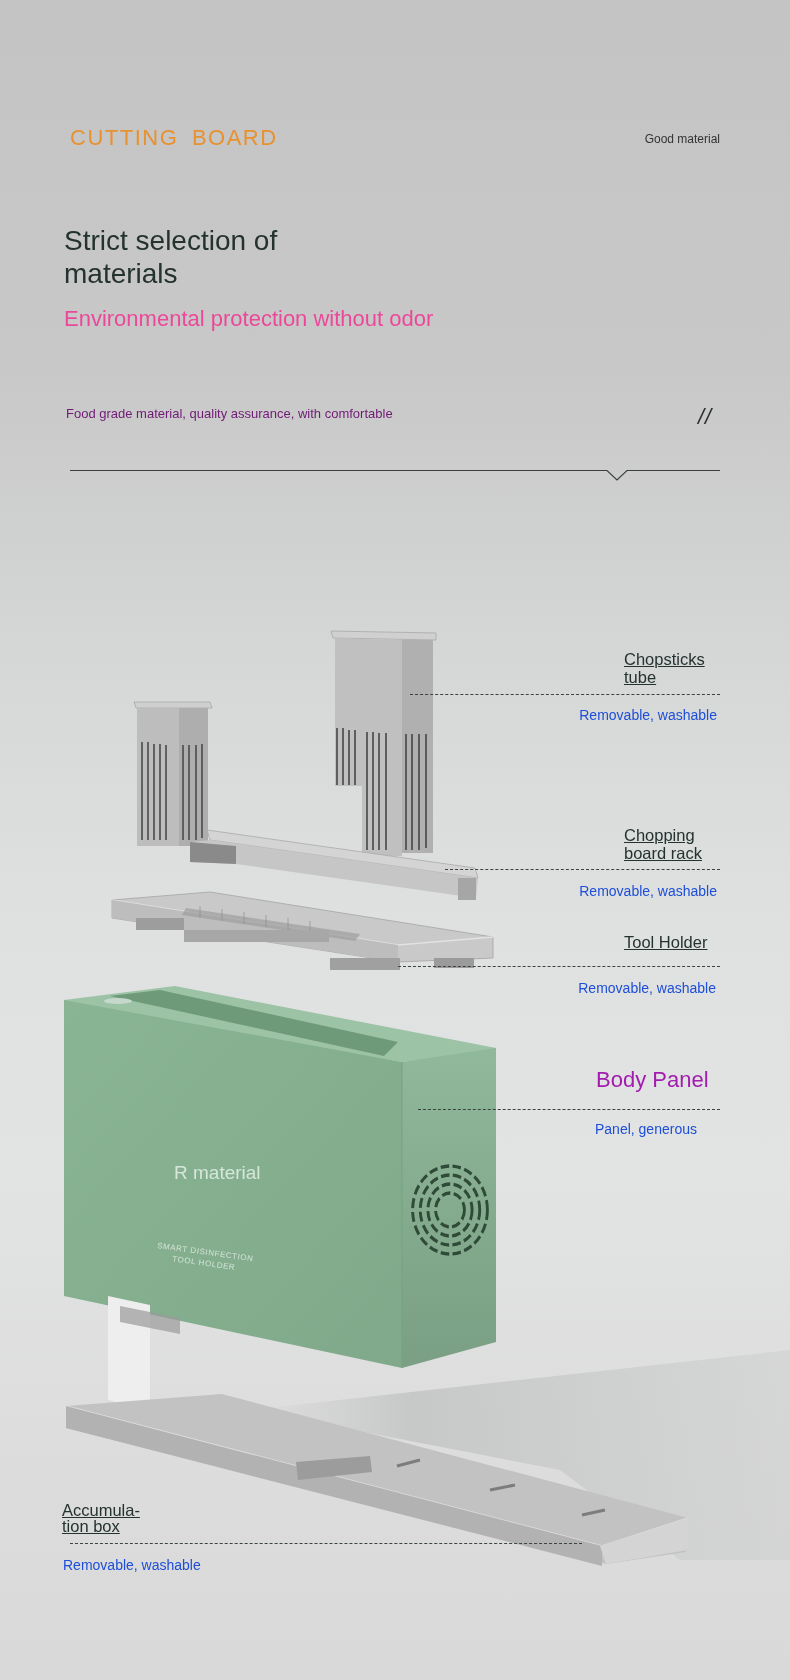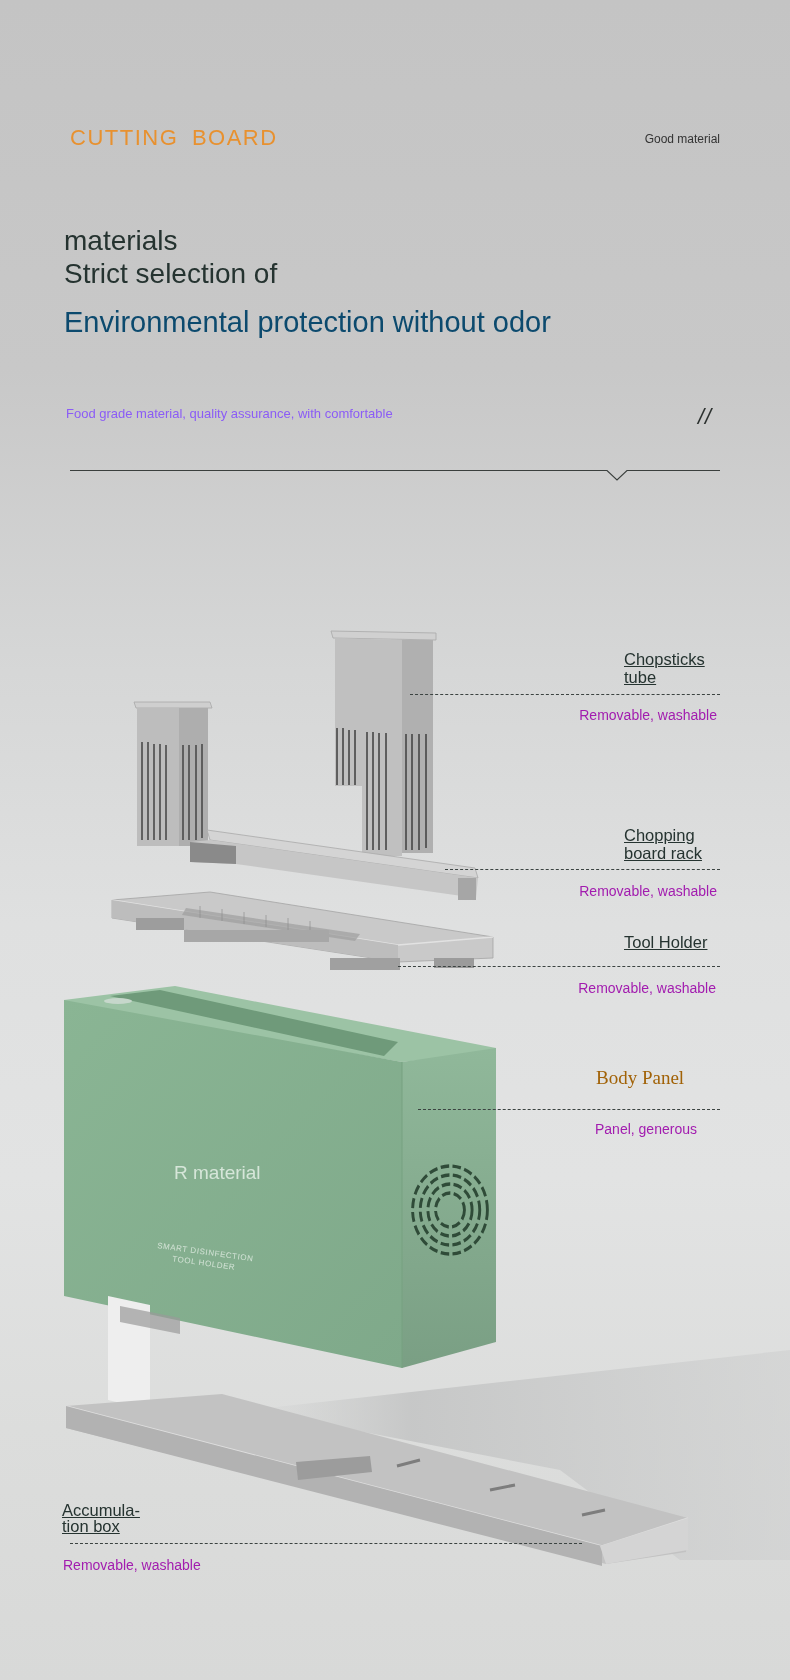--- a/index.html
+++ b/index.html
@@ -14,43 +14,43 @@
 
   
   .brand {
     left: 70px; top: 125px;
     font-size: 22px; letter-spacing: 1.5px; word-spacing: 6px;
     color: #e8912f; font-weight: normal;
   }
   .tag { right: 70px; top: 132px; font-size: 12px; color: #333; margin-left: 8px; }
 
   .h1 { left: 64px; top: 224px; font-size: 28px; line-height: 33px; color: #253330; width: 300px; }
-  .h2 { left: 64px; top: 306px; font-size: 29px; color: #0c4a6e; white-space: nowrap; }
-  .desc { left: 66px; top: 406px; font-size: 13px; color: #8b5cf6; white-space: nowrap; }
+  .h2 { left: 64px; top: 306px; font-size: 22px; color: #ec4899; white-space: nowrap; }
+  .desc { left: 66px; top: 406px; font-size: 13px; color: #701a75; white-space: nowrap; }
   .slash { left: 698px; top: 404px; font-size: 22px; color: #2a2f2d; letter-spacing: 1px; font-style: italic; }
 
   .divider { left: 70px; top: 470px; width: 650px; height: 12px; }
 
   
   .callout-title { font-size: 16.5px; line-height: 18px; color: #253330; text-decoration: underline; }
-  .callout-sub { font-size: 14px; color: #a21caf; white-space: nowrap; }
+  .callout-sub { font-size: 14px; color: #1d4ed8; white-space: nowrap; }
   .dash { height: 0; border-top: 1.2px dashed #3b4341; }
 
   
   .stage { left: 0; top: 0; width: 790px; height: 1680px; pointer-events: none; }
 </style>
 </head>
 <body>
 
 <div class="abs brand">CUTTING BOARD</div>
 <div class="abs tag">Good material</div>
 
 <div class="abs h1">
+  <div>Strict selection of</div>
   <div>materials</div>
-  <div>Strict selection of</div>
 </div>
 <div class="abs h2">Environmental protection without odor</div>
 <div class="abs desc">Food grade material, quality assurance, with comfortable</div>
 <div class="abs slash">//</div>
 
 <svg class="abs divider" viewBox="0 0 650 12" width="650" height="12">
   <polyline points="0,0.5 537,0.5 547,10 557,0.5 650,0.5" fill="none" stroke="#3a3f3d" stroke-width="1.1"></polyline>
 </svg>
 
 <svg class="abs stage" viewBox="0 0 790 1680" width="790" height="1680">
@@ -190,21 +190,21 @@
 </div>
 <div class="abs dash" style="left:445px; top:869px; width:275px;"></div>
 <div class="abs callout-sub" style="right:73px; top:883px;">Removable, washable</div>
 
 <div class="abs callout-title" style="left:624px; top:933px;">
   <div>Tool Holder</div>
 </div>
 <div class="abs dash" style="left:398px; top:966px; width:322px;"></div>
 <div class="abs callout-sub" style="right:74px; top:980px;">Removable, washable</div>
 
-<div class="abs" style="left:596px; top:1067px; font-size:19px; color:#a16207;font-family:Liberation Serif, serif;">Body Panel</div>
+<div class="abs" style="left:596px; top:1067px; font-size:22px; color:#a21caf;">Body Panel</div>
 <div class="abs dash" style="left:418px; top:1109px; width:302px;"></div>
 <div class="abs callout-sub" style="left:595px; top:1121px;">Panel, generous</div>
 
 <div class="abs callout-title" style="left:62px; top:1502px; line-height:16px;">
   <div>Accumula-</div>
   <div>tion box</div>
 </div>
 <div class="abs dash" style="left:70px; top:1543px; width:512px;"></div>
 <div class="abs callout-sub" style="left:63px; top:1557px;">Removable, washable</div>
 

